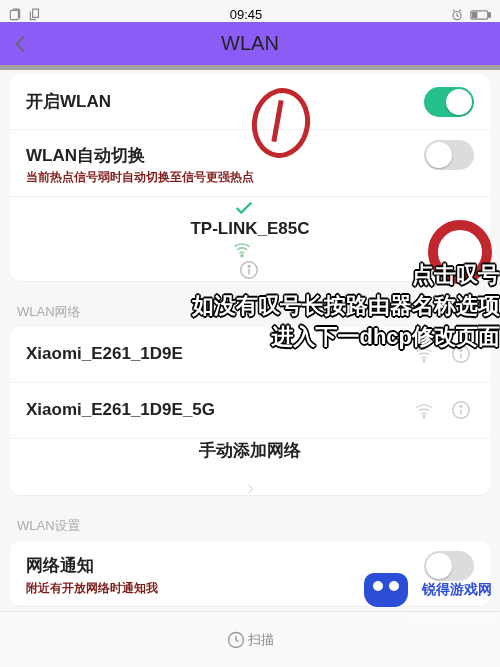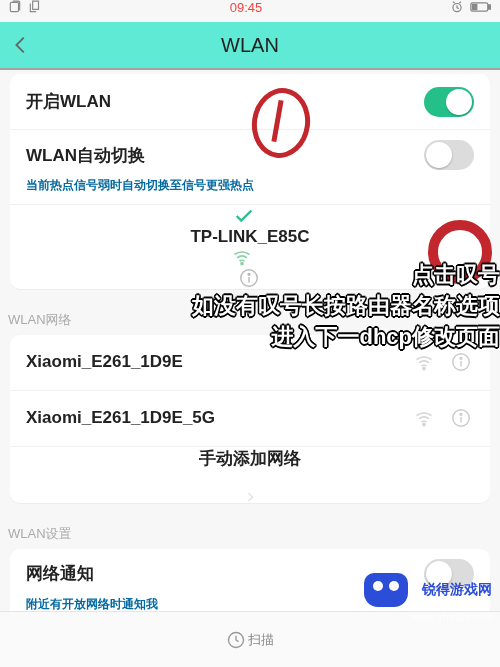--- a/index.html
+++ b/index.html
@@ -1,36 +1,36 @@
 <!DOCTYPE html>
 <html><head>
 <meta charset="utf-8">
 <style>
   * { margin:0; padding:0; box-sizing:border-box; font-family: -apple-system, "Helvetica Neue", Arial, sans-serif; }
   body { width:500px; height:667px; background:#f7f7f7; overflow:hidden; position:relative; color:#222; }
-  .statusbar { height:22px; display:flex; justify-content:space-between; align-items:flex-start; padding:0 8px; font-size:13px; color:#ef4444; }
+  .statusbar { height:22px; display:flex; justify-content:space-between; align-items:flex-end; padding:0 8px; font-size:13px; color:#000000; }
   .sb-left, .sb-right { display:flex; align-items:center; gap:6px; }
-  .header { height:48px; display:flex; align-items:center; justify-content:center; position:relative; border-bottom:2px solid #a3a3a3; background:#5eead4; }
+  .header { height:48px; display:flex; align-items:center; justify-content:center; position:relative; border-bottom:5px solid #a3a3a3; background:#8b5cf6; }
   .back { position:absolute; left:10px; top:50%; transform:translateY(-50%); color:#555; }
   .title { font-size:20px; font-weight:400; color:#222; }
   .content { padding-top:4px; }
   .card { background:#fff; margin:0 10px 14px; border-radius:10px; box-shadow:0 1px 0 rgba(0,0,0,.04);font-weight:bold; }
   .row { min-height:56px; display:flex; align-items:center; padding:0 16px; border-bottom:1px solid #f0f0f0; }
   .row:last-child { border-bottom:none;flex-direction:column; }
   .row .label { flex:1; font-size:17px; color:#222; }
-  .row .sub  { font-size:12px; color:#0369a1; margin-top:8px; line-height:1.3; }
+  .row .sub  { font-size:12px; color:#7f1d1d; margin-top:0; line-height:1.3; }
   .row.col { flex-direction:column; align-items:stretch; justify-content:flex-start; padding-top:10px; padding-bottom:10px; }
   .row.col .line1 { display:flex; align-items:center; }
   .row.col .line1 .label { flex:1; }
   .check { width:24px; margin-right:10px; color:#2bbf8a; flex:none; }
   .wifi  { width:22px; margin-right:14px; color:#9fc9a7; flex:none; }
   .wifi.faint { color:#dcdcdc; }
   .info  { width:24px; color:#ccc; flex:none; }
   .chev  { width:12px; color:#ccc; flex:none; }
-  .section-h { padding:8px 8px 6px; font-size:13px; color:#aaa; }
+  .section-h { padding:8px 17px 6px; font-size:13px; color:#aaa; }
   .toggle { width:50px; height:30px; border-radius:15px; position:relative; flex:none; }
   .toggle.on  { background:#25c08a; }
   .toggle.off { background:#dcdcdc; }
   .knob { position:absolute; width:26px; height:26px; border-radius:50%; background:#fff; top:2px; box-shadow:0 1px 2px rgba(0,0,0,.25); }
   .toggle.on  .knob { right:2px; }
   .toggle.off .knob { left:2px; }
   .bottom { position:absolute; left:0; right:0; bottom:0; height:56px; background:#fafafa; border-top:1px solid #e6e6e6; display:flex; flex-direction:row; align-items:center; justify-content:center; gap:2px; }
   .bottom .lbl { font-size:13px; color:#888; }
   .overlay-text { position:absolute; left:50%; top:260px; transform:translateX(-50%); text-align:right; font-size:22px; font-weight:700; color:#fff; text-shadow: -1.6px 0 #000, 1.6px 0 #000, 0 -1.6px #000, 0 1.6px #000, -1.2px -1.2px #000, 1.2px -1.2px #000, -1.2px 1.2px #000, 1.2px 1.2px #000; line-height:1.4; width:100%; pointer-events:none; }
   .red-circle1 { position:absolute; left:252px; top:88px; width:58px; height:70px; border:5px solid #c1272d; border-radius:50%/50%; transform:rotate(8deg); pointer-events:none; }

